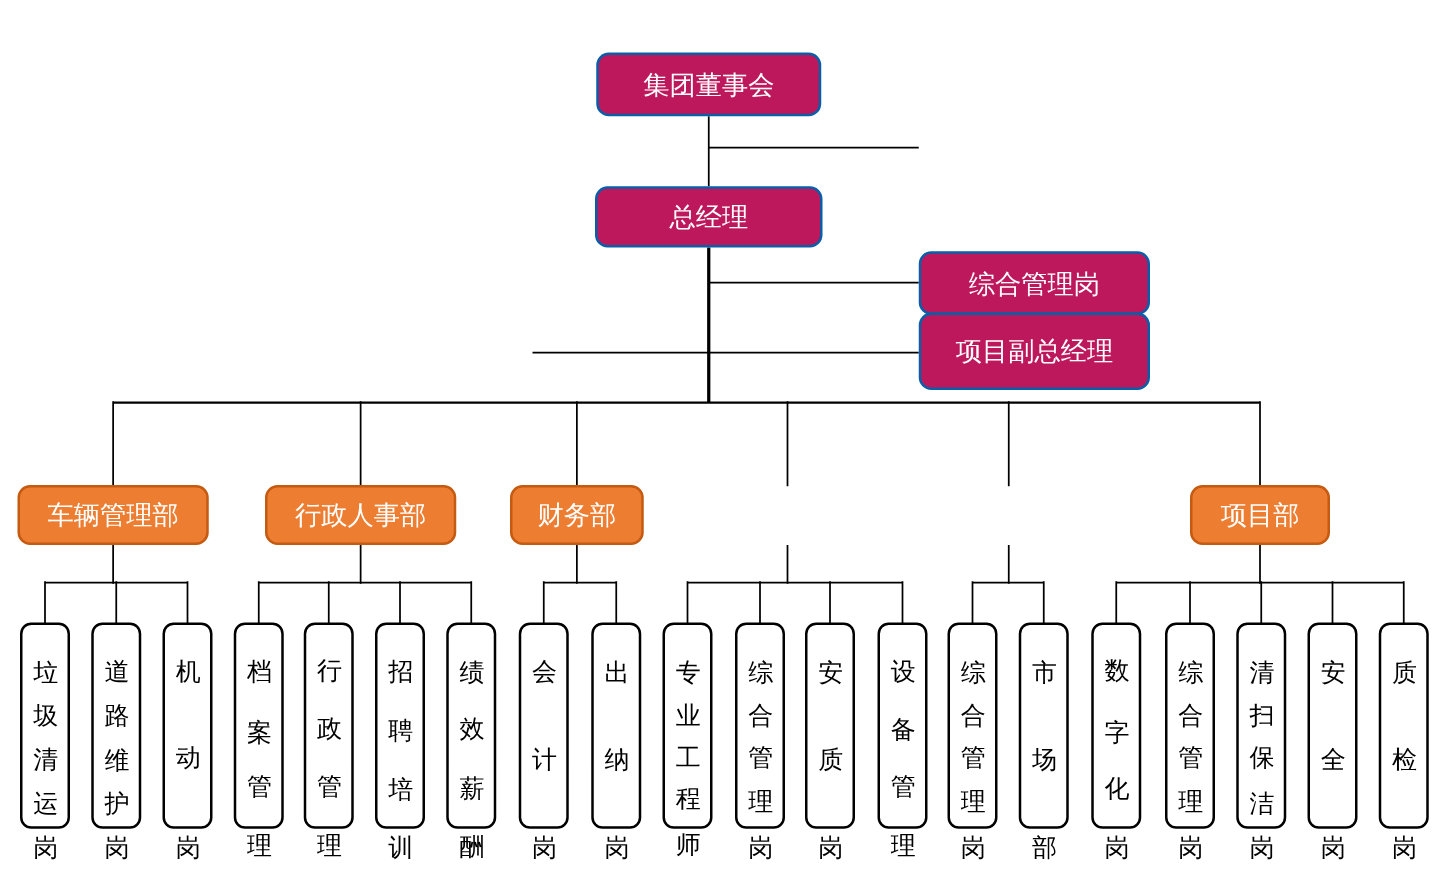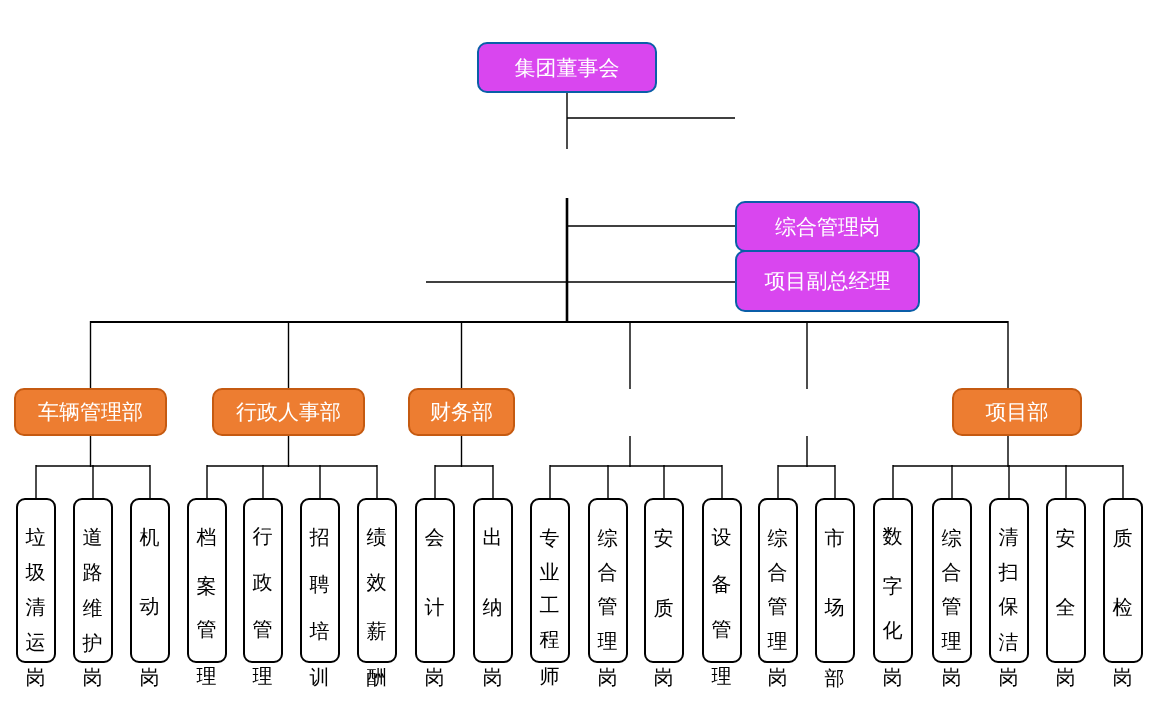--- a/index.html
+++ b/index.html
@@ -20,21 +20,21 @@
   .node {
     position: absolute;
     box-sizing: border-box;
     display: flex;
     align-items: center;
     justify-content: center;
     text-align: center;
     white-space: nowrap;
   }
   .node.blue {
-    background: #d946ef;
+    background: #be185d;
     border: 2px solid #0A5EA8;
     border-radius: 10px;
     color: #ffffff;
     font-size: 21px;
   }
   .node.orange {
     background: #ED7D31;
     border: 2px solid #C55A11;
     border-radius: 10px;
     color: #ffffff;
@@ -116,27 +116,28 @@
     <line x1="778" y1="465" x2="778" y2="499" stroke="#000" stroke-width="1.4"></line>
     <line x1="835" y1="465" x2="835" y2="499" stroke="#000" stroke-width="1.4"></line>
     <line x1="893" y1="465" x2="893" y2="499" stroke="#000" stroke-width="1.4"></line>
     <line x1="952" y1="465" x2="952" y2="499" stroke="#000" stroke-width="1.4"></line>
     <line x1="1009" y1="465" x2="1009" y2="499" stroke="#000" stroke-width="1.4"></line>
     <line x1="1066" y1="465" x2="1066" y2="499" stroke="#000" stroke-width="1.4"></line>
     <line x1="1123" y1="465" x2="1123" y2="499" stroke="#000" stroke-width="1.4"></line>
   </svg>
 
   <div class="node blue" style="left:477px;top:42px;width:180px;height:51px">集团董事会</div>
+  <div class="node blue" style="left:476px;top:149px;width:182px;height:49px">总经理</div>
   <div class="node blue" style="left:735px;top:201px;width:185px;height:51px">综合管理岗</div>
   <div class="node blue" style="left:735px;top:250px;width:185px;height:62px">项目副总经理</div>
 
   <div class="node orange" style="left:212px;top:388px;width:153px;height:48px">行政人事部</div>
   <div class="node orange" style="left:14px;top:388px;width:153px;height:48px">车辆管理部</div>
   <div class="node orange" style="left:408px;top:388px;width:107px;height:48px">财务部</div>
-  <div class="node orange" style="left:952px;top:388px;width:130px;height:48px">项目部</div>
+  <div class="node orange" style="left:952px;top:388px;width:112px;height:48px">项目部</div>
 
   <div class="leaf" style="left:16px">
     <span class="leaf-label">垃圾清运岗</span>
     </div>
   <div class="leaf" style="left:73px">
     <span class="leaf-label">道路维护岗</span>
     </div>
   <div class="leaf" style="left:130px">
     <span class="leaf-label">机动岗</span>
     </div>

